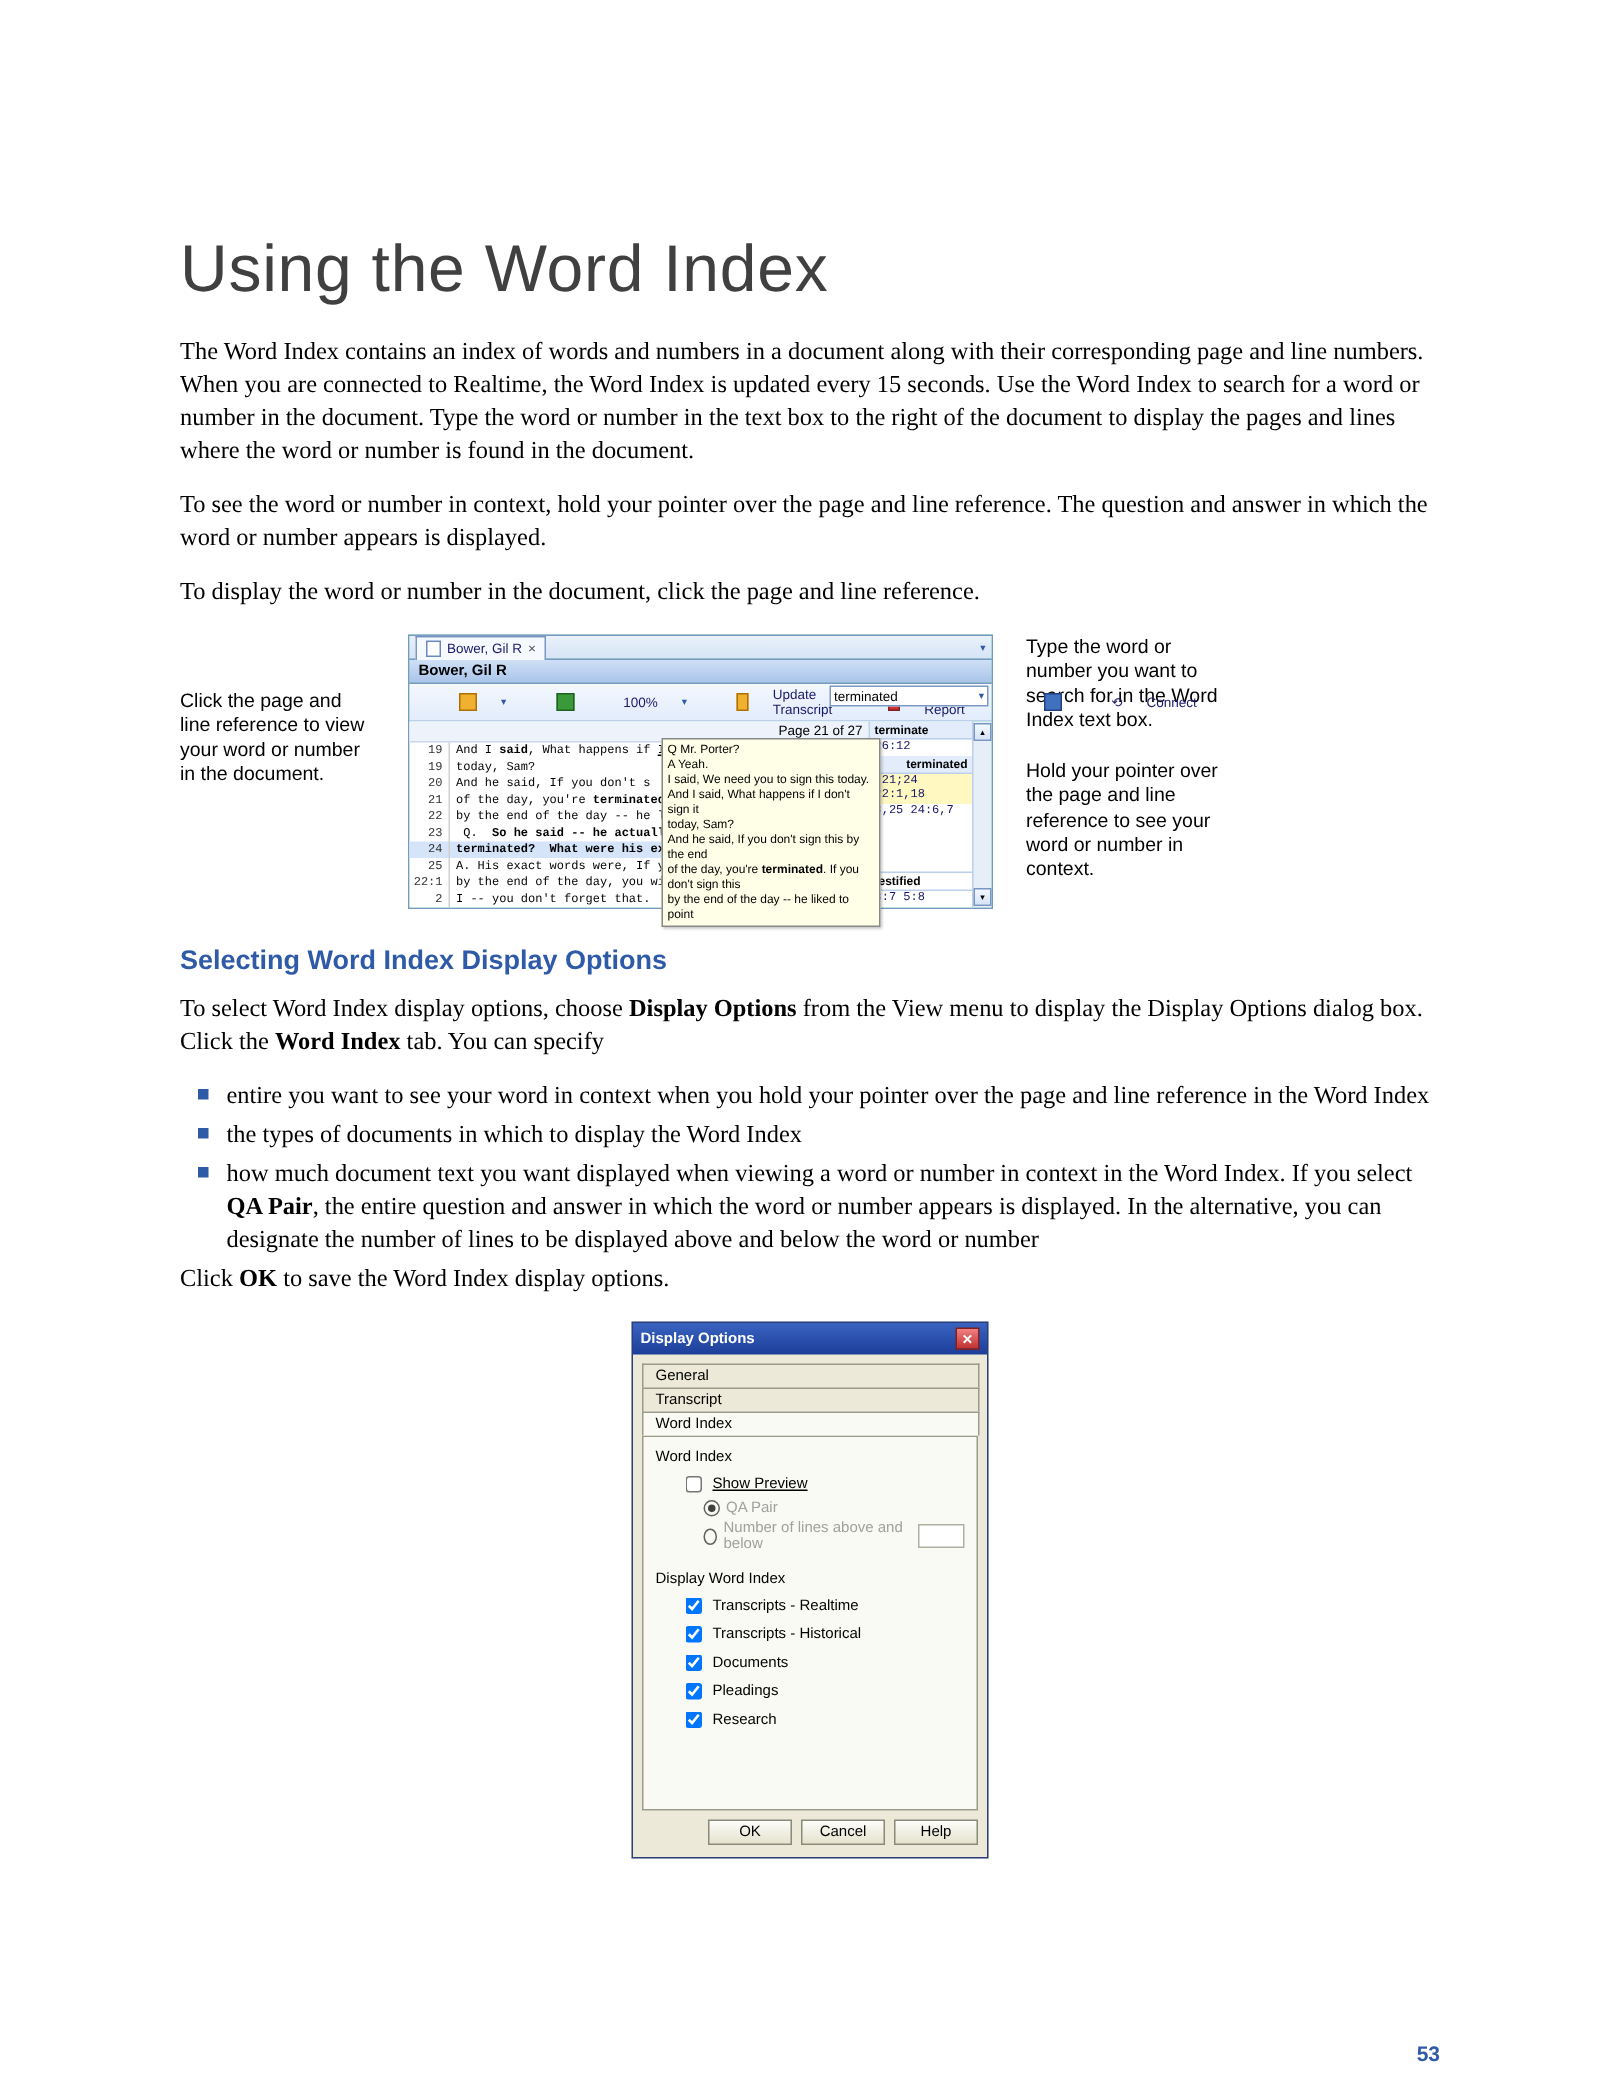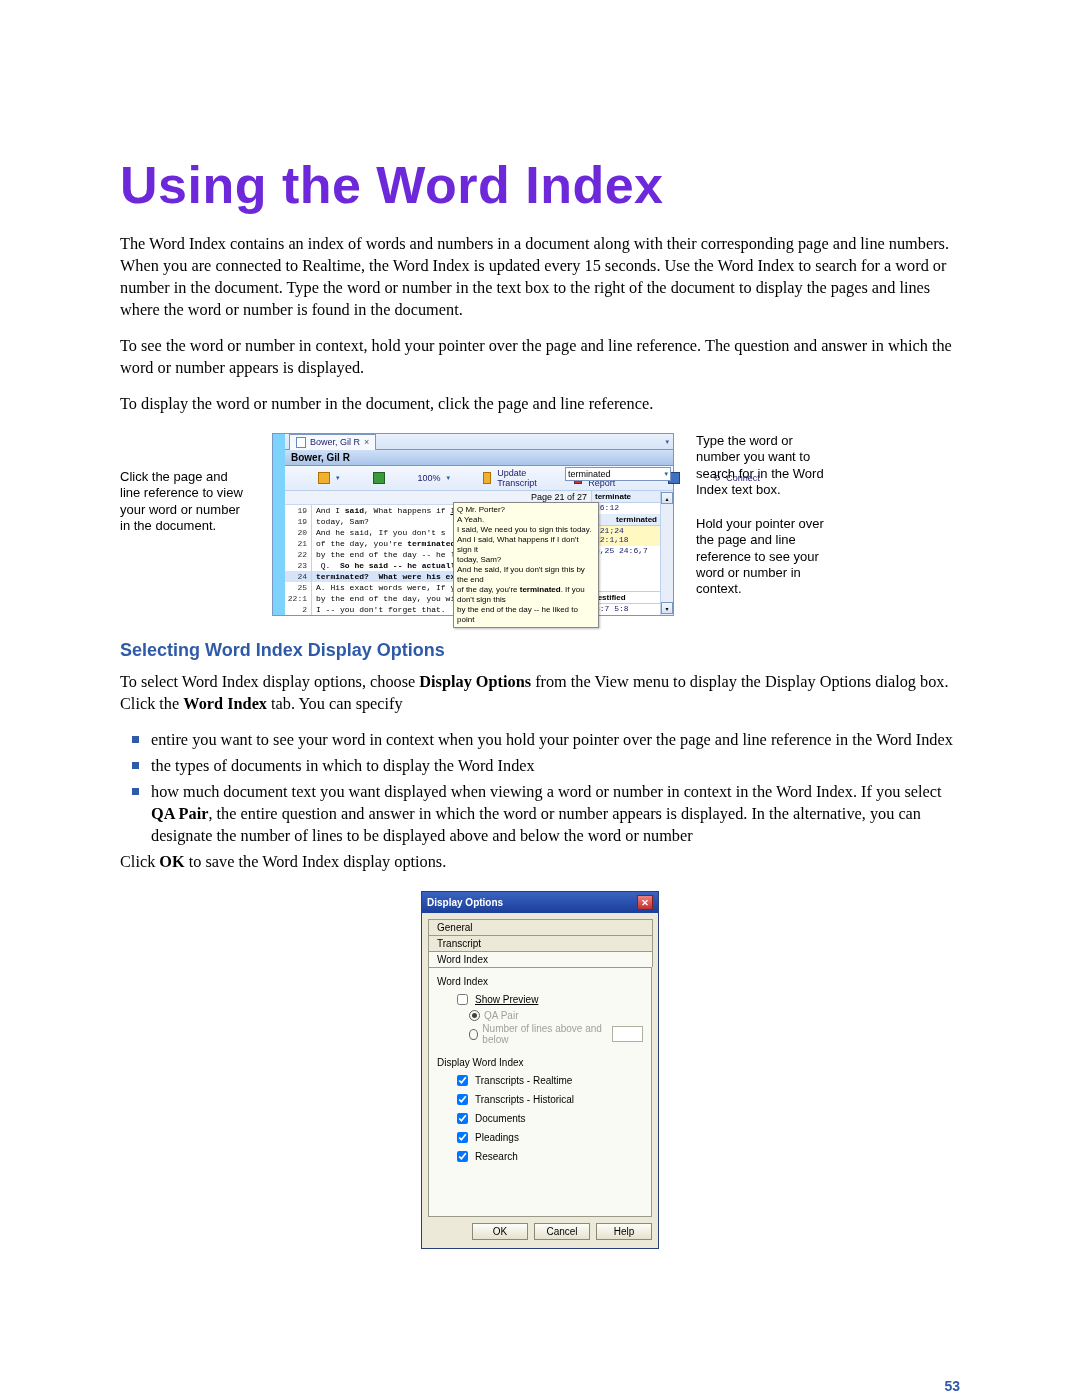--- a/index.html
+++ b/index.html
@@ -8,24 +8,24 @@
     background: #ffffff;
     font-family: Georgia, 'Times New Roman', serif;
     color: #000;
     width: 1080px;
   }
   .page {
     padding: 155px 120px 40px 120px;
   }
   h1 {
     font-family: "Segoe UI Light", "Segoe UI", Arial, sans-serif;
-    font-weight: 700;
-    font-size: 52px;
+    font-weight: 400;
+    font-size: 44px;
     margin: 0 0 18px 0;
-    color: #6d28d9;
+    color: #404040;
     letter-spacing: 0.5px;
   }
   p {
     font-size: 16.3px;
     line-height: 1.35;
     margin: 0 0 14px 0;
   }
   h2 {
     font-family: "Segoe UI Semibold", "Segoe UI", Arial, sans-serif;
     font-weight: 600;
@@ -68,22 +68,21 @@
   }
   .callout.left  { text-align: left; padding-top: 36px; }
   .callout.right { width: 138px; padding-top: 0; }
   .callout.right .c2 { margin-top: 18px; }
 
   .win {
     width: 388px;
     border: 1px solid #7a97c4;
     font-family: Tahoma, Arial, sans-serif;
     font-size: 9px;
-    background: #7dd3fc;
-    padding-left: 12px;
+    background: #86efac;
   }
   .tabbar {
     display: flex;
     align-items: center;
     background: linear-gradient(#e9f1fb, #d6e4f6);
     border-bottom: 1px solid #7a97c4;
     height: 15px;
     padding-left: 4px;
   }
   .tab {
@@ -114,21 +113,21 @@
   }
   .toolbar {
     display: flex;
     align-items: center;
     background: linear-gradient(#f4f8fe, #e2ecfb);
     border-bottom: 1px solid #bcd0ee;
     padding: 2px 4px;
     gap: 4px;
     position: relative;
   }
-  .tb-item { display: flex; align-items: center; gap: 6px; font-size: 9px; color: #1a1a6a; margin-left: 29px; }
+  .tb-item { display: flex; align-items: center; gap: 16px; font-size: 9px; color: #1a1a6a; margin-left: 29px; }
   .ico-sq { width: 10px; height: 10px; background: #f0b030; border: 1px solid #b07000; }
   .ico-sq.green { background: #3a9a3a; border-color: #206020; }
   .ico-sq.red { background: #d03030; border-color: #802020; }
   .ico-sq.blue { background: #4070c0; border-color: #204080; }
   .dd { font-size: 7px; color: #2f5aa8; }
   .searchbox {
     position: absolute;
     right: 2px;
     top: 1px;
     width: 100px;
@@ -287,21 +286,21 @@
     border: 1px solid #8a8a7a;
     background: linear-gradient(#fdfdf9,#e5e2ce);
     padding: 2px 0;
     width: 54px;
     text-align: center;
     font-size: 10px;
   }
   .pagenum {
     position: absolute;
     right: 120px;
-    bottom: 3px;
+    bottom: 20px;
     font-family: "Segoe UI", Arial, sans-serif;
     font-weight: bold;
     font-size: 14px;
     color: #2f5aa8;
   }
 </style>
 </head>
 <body>
 
 <div class="page">

